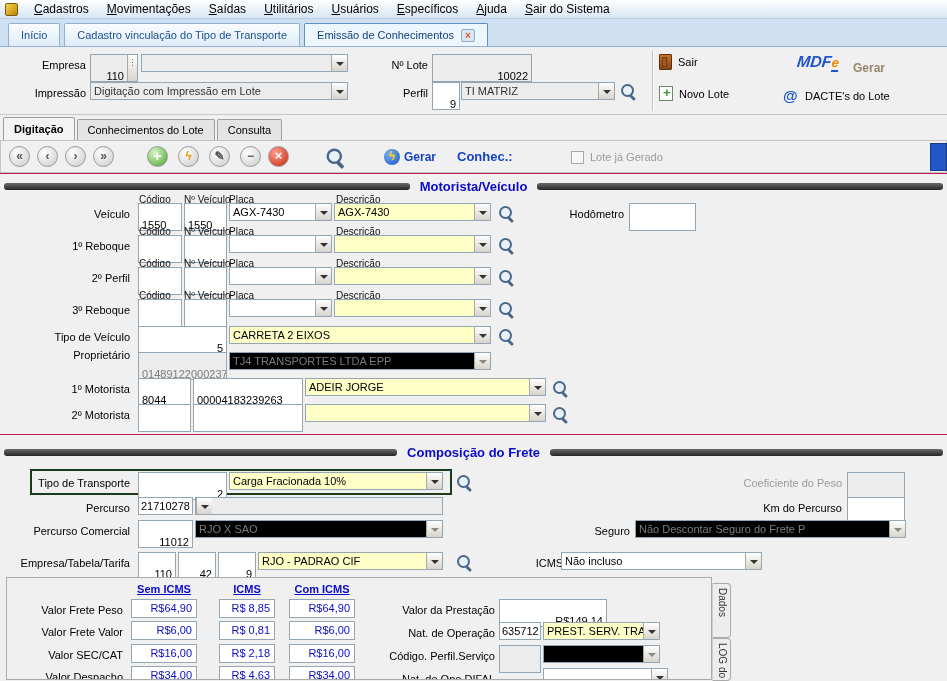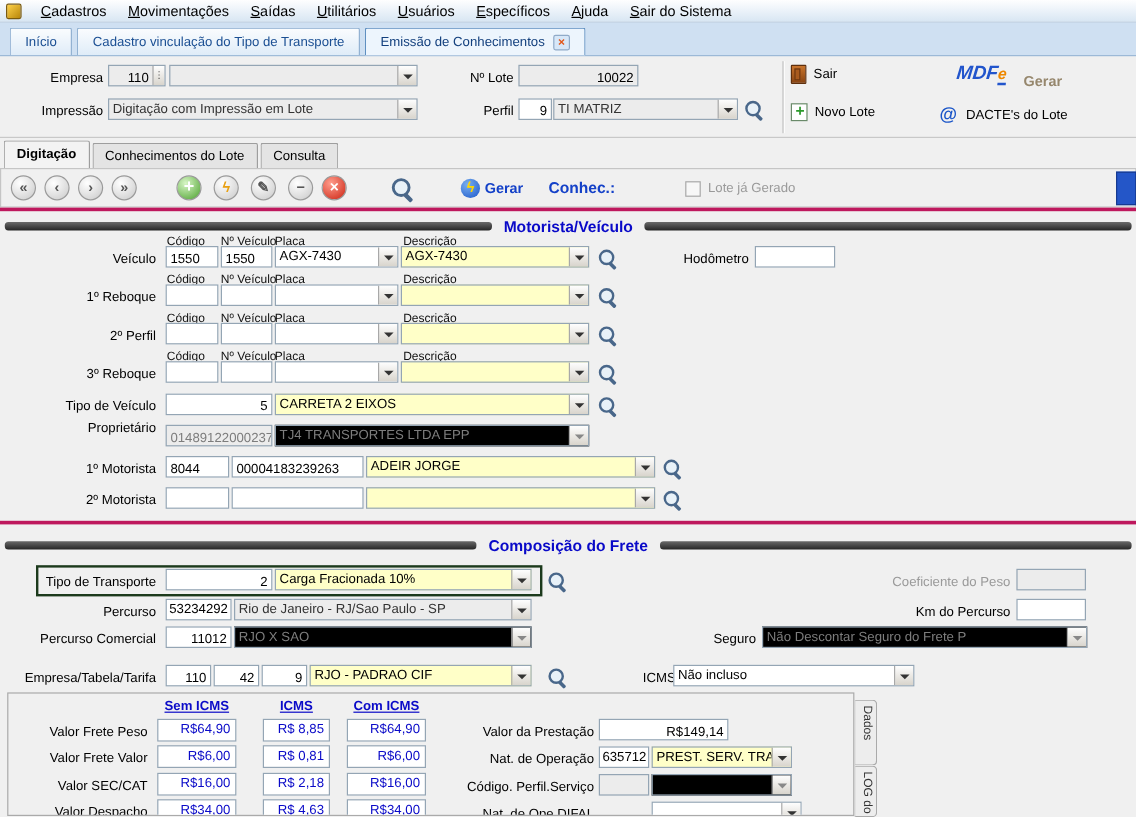--- a/index.html
+++ b/index.html
@@ -17,21 +17,21 @@
 .tab{height:23px;display:flex;align-items:center;gap:7px;padding:0 12px;border:1px solid #93b2d2;border-bottom:none;border-radius:2px 2px 0 0;background:linear-gradient(#fafcfe,#dfecf8);color:#1b4f93;white-space:nowrap;cursor:default}
 .tab.active{background:#edf5fd;border-color:#5f8fc0;color:#123f7d}
 .tab-close{width:14px;height:13px;border:1px solid #90aac8;border-radius:2px;background:#d7e7f8;color:#e2571b;font-size:10px;font-weight:bold;line-height:11px;text-align:center}
 .tab-close::before{content:"×"}
 
 
 .lbl{position:absolute;height:18px;line-height:18px;white-space:nowrap}
 .lbl.r{text-align:right}
 .lbl.dim{color:#9a9a9a}
 .small-lbl{position:absolute;font-size:10px;color:#111;white-space:nowrap}
-.fld{position:absolute;height:18px;border:1px solid #94a5b4;background:#fff;padding:2px 3px;line-height:16px;white-space:nowrap;overflow:hidden}
+.fld{position:absolute;height:18px;border:1px solid #94a5b4;background:#fff;padding:13px 3px;line-height:16px;white-space:nowrap;overflow:hidden}
 .fld.r{text-align:right}
 .fld.gray{background:#ececec}
 .fld.dim{background:#ececec;color:#7d7d7d}
 .spin{position:absolute;right:0;top:0;bottom:0;width:10px;background:linear-gradient(#fefefe,#d8d4cc);border-left:1px solid #a8a8a8;font-size:8px;line-height:15px;text-align:center;color:#444}
 .spin::before{content:"⋮"}
 .cmb{position:absolute;height:18px;border:1px solid #94a5b4;background:#fff;display:flex;overflow:hidden}
 .cmb .t{flex:1;padding:0 3px;line-height:16px;white-space:nowrap;overflow:hidden}
 .cmb .b{width:16px;flex:0 0 16px;background:linear-gradient(#fefefe,#d8d4cc);border-left:1px solid #a8a8a8;position:relative}
 .cmb .b::after{content:"";position:absolute;left:4px;top:7px;border:4px solid transparent;border-top:4px solid #333}
 .cmb.yel{background:#ffffc8}
@@ -72,21 +72,21 @@
 .cir.bolt{color:#e8a013}
 .i-first::before{content:"«"}.i-prev::before{content:"‹"}.i-next::before{content:"›"}.i-last::before{content:"»"}
 .i-plus::before{content:"+"}.i-bolt::before{content:"ϟ"}.i-pencil::before{content:"✎"}.i-minus::before{content:"−"}.i-x::before{content:"×"}
 .gerar-icon{position:absolute;width:16px;height:16px;border-radius:50%;background:radial-gradient(circle at 35% 30%,#7ab0f0,#1a55c8)}
 .gerar-icon::before{content:"ϟ";color:#ffd700;position:absolute;left:5px;top:0;font-size:12px;font-weight:bold}
 .blue-txt{position:absolute;color:#1441c8;font-weight:bold;white-space:nowrap}
 .chk{position:absolute;width:13px;height:13px;border:1px solid #a8a8a8;background:#f7f7f7}
 .blue-box{position:absolute;background:#2456c8;border:1px solid #163a90}
 
 
-.sec{position:absolute;left:0;width:947px;background:#f0f0f0;border-top:3px solid #be185d}
+.sec{position:absolute;left:0;width:947px;background:#f0f0f0;border-top:1px solid #be185d}
 .sec-title{position:absolute;left:4px;right:4px;display:flex;align-items:center;gap:10px}
 .sec-title .bar{flex:1;height:7px;background:linear-gradient(#6a6a6a,#262626);border-radius:3px}
 .sec-title .txt{color:#0909c8;font-weight:bold;font-size:13px;white-space:nowrap}
 .hl{position:absolute;border:2px solid #1c3a1c;pointer-events:none}
 
 
 .bottom{position:absolute;top:577px;left:6px;width:706px;height:103px;border:1px solid #aaa;background:#f0f0f0;overflow:hidden}
 .mhdr{position:absolute;color:#0a0ac8;font-weight:bold;text-decoration:underline;text-align:center}
 .mcell{position:absolute;height:19px;border:1px solid #94a5b4;background:#fff;color:#0a0ac8;text-align:right;padding:0 4px;line-height:17px}
 .vtab{position:absolute;left:712px;width:19px;border:1px solid #aaa;border-left:1px solid #cfcfcf;background:#ededed;writing-mode:vertical-rl;font-size:10px;padding:4px 2px;color:#333;border-radius:0 4px 4px 0;overflow:hidden;white-space:nowrap;cursor:default}
@@ -311,23 +311,22 @@
   <div class="fld r" style="left:138px;top:37px;width:89px">2</div>
   <div class="cmb yel" style="left:229px;top:37px;width:214px">
     <span class="t">Carga Fracionada 10%</span>
       <span class="b"></span>
   </div>
   <span class="mag" style="left:456px;top:39px"></span>
   <div class="lbl r dim" style="left:736px;top:39px;width:106px">Coeficiente do Peso</div>
   <div class="fld dim" style="left:847px;top:37px;width:58px"></div>
 
   <div class="lbl r" style="left:0;top:64px;width:130px">Percurso</div>
-  <div class="fld" style="left:138px;top:62px;width:55px;padding:0 2px">53234292</div>
+  <div class="fld" style="left:138px;top:62px;width:55px;padding:0 2px">21710278</div>
   <div class="cmb gray" style="left:195px;top:62px;width:248px">
-    <span class="t">Rio de Janeiro - RJ/Sao Paulo - SP</span>
       <span class="b"></span>
   </div>
   <div class="lbl r" style="left:736px;top:64px;width:106px">Km do Percurso</div>
   <div class="fld" style="left:847px;top:62px;width:58px"></div>
 
   <div class="lbl r" style="left:0;top:87px;width:130px">Percurso Comercial</div>
   <div class="fld r" style="left:138px;top:85px;width:55px">11012</div>
   <div class="cmb dim" style="left:195px;top:85px;width:248px">
     <span class="t">RJO X SAO</span>
       <span class="b"></span>

